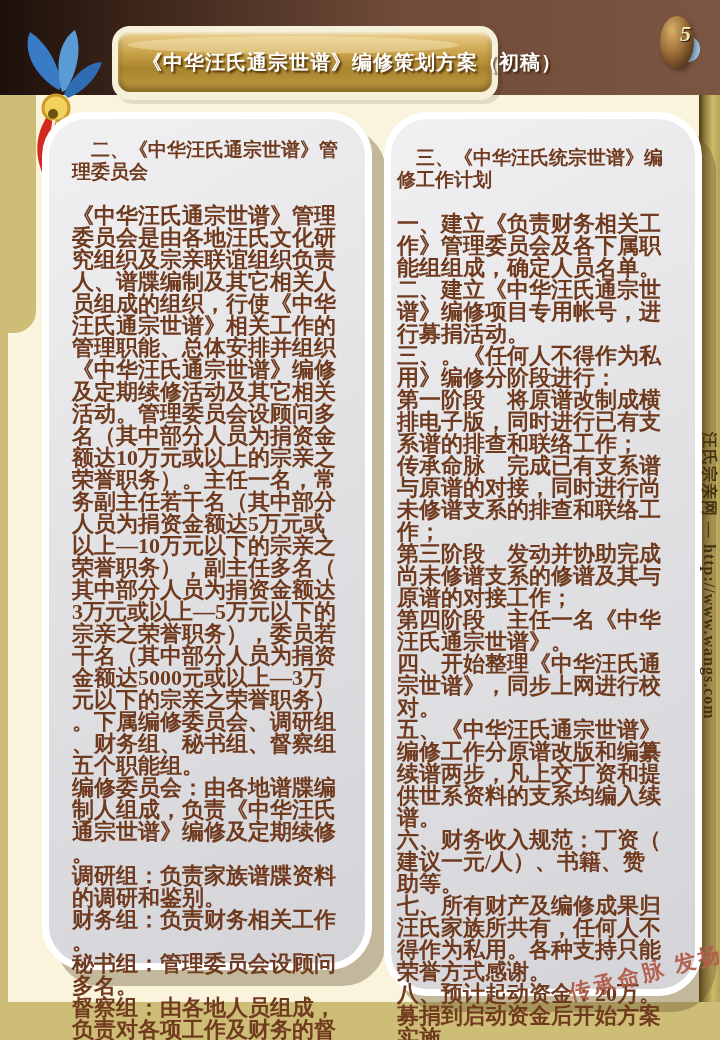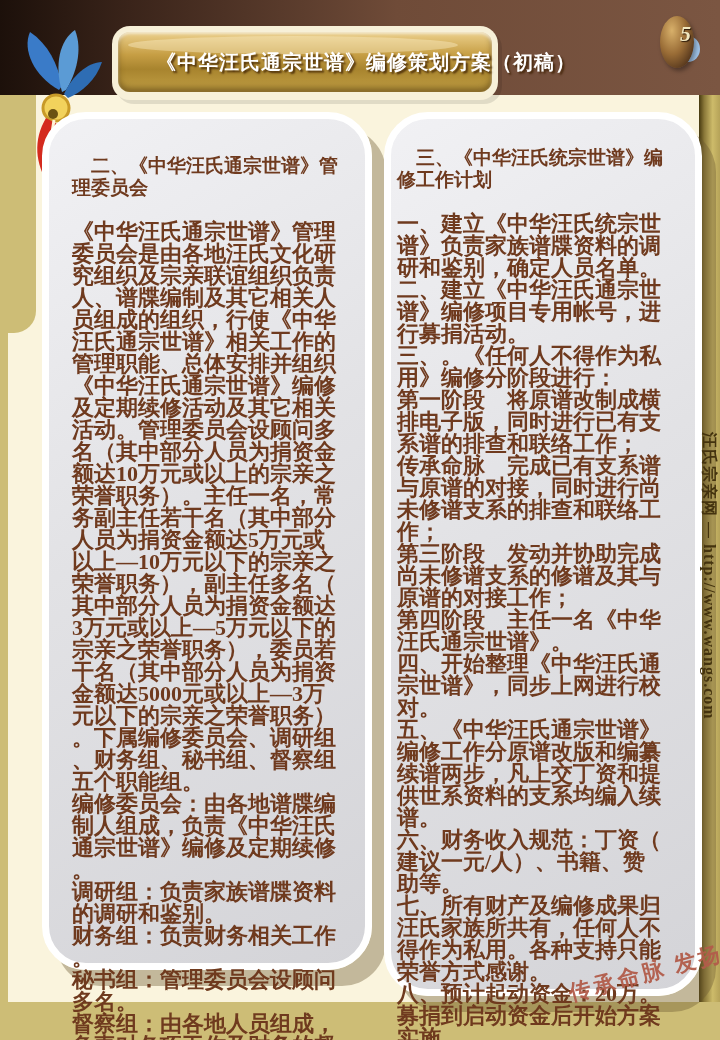--- a/index.html
+++ b/index.html
@@ -44,21 +44,21 @@
     position:absolute;left:118px;top:32px;width:374px;height:60px;
     border-radius:12px;
     background:linear-gradient(180deg,#ecd08c 0%,#c69e44 38%,#a8842e 62%,#c2a045 100%);
     box-shadow:inset 0 2px 3px rgba(255,255,255,0.6), inset 0 -4px 6px rgba(70,45,5,0.55);
   }
   .banner::before{
     content:"";position:absolute;left:10px;top:4px;width:330px;height:18px;
     border-radius:50%;background:rgba(255,244,210,0.38);
   }
   .banner-title{
-    position:relative;display:block;line-height:60px;padding-left:38px;
+    position:relative;display:block;line-height:60px;padding-left:24px;
     font-size:20px;font-weight:700;color:#ffffff;letter-spacing:1px;
     text-shadow:2px 2px 2px rgba(60,30,0,0.85);white-space:nowrap;
   }
   
   .blue-blob{
     position:absolute;left:676px;top:36px;width:24px;height:26px;border-radius:50%;
     background:#9fc3e8;
   }
   .page-oval{
     position:absolute;left:660px;top:16px;width:34px;height:52px;border-radius:50%;
@@ -73,21 +73,21 @@
   
   .logo{position:absolute;left:4px;top:28px;width:100px;height:172px;}
   
   .panel{
     position:absolute;top:112px;
     background:linear-gradient(150deg,#f1f1f4 0%,#e2e2e5 45%,#d4d4d8 100%);
     border:7px solid #ffffff;border-radius:44px;
     box-shadow:14px 16px 0 rgba(105,88,48,0.38);
     box-sizing:border-box;
   }
-  .panel.left{left:42px;width:330px;height:858px;padding:36px 23px;}
+  .panel.left{left:42px;width:330px;height:858px;padding:20px 23px;}
   .panel.right{left:384px;width:318px;height:884px;padding:28px 6px;}
   .panel-heading{
     width:270px;margin:0 0 22px 0;
     font-size:19px;line-height:22px;font-weight:700;color:#6f3a1e;
     line-break:anywhere;word-break:break-all;
   }
   .panel-text{width:270px;}
   .panel-text p{
     margin:0;font-size:22px;line-height:22px;font-weight:700;color:#6f3a1e;
     line-break:anywhere;word-break:break-all;
@@ -137,21 +137,21 @@
       <p>调研组：负责家族谱牒资料的调研和鉴别。</p>
       <p>财务组：负责财务相关工作。</p>
       <p>秘书组：管理委员会设顾问多名。</p>
       <p>督察组：由各地人员组成，负责对各项工作及财务的督察。</p>
     </div>
 </div>
 
 <div class="panel right">
   <div class="panel-heading">　三、《中华汪氏统宗世谱》编修工作计划</div>
   <div class="panel-text">
-      <p>一、建立《中华汪氏统宗世谱》负责家族谱牒资料的调研和鉴别，确定人员名单。</p>
+      <p>一、建立《负责财务相关工作》管理委员会及各下属职能组组成，确定人员名单。</p>
       <p>二、建立《中华汪氏通宗世谱》编修项目专用帐号，进行募捐活动。</p>
       <p>三、。《任何人不得作为私用》编修分阶段进行：</p>
       <p>第一阶段　将原谱改制成横排电子版，同时进行已有支系谱的排查和联络工作；</p>
       <p>传承命脉　完成已有支系谱与原谱的对接，同时进行尚未修谱支系的排查和联络工作；</p>
       <p>第三阶段　发动并协助完成尚未修谱支系的修谱及其与原谱的对接工作；</p>
       <p>第四阶段　主任一名《中华汪氏通宗世谱》。</p>
       <p>四、开始整理《中华汪氏通宗世谱》，同步上网进行校对。</p>
       <p>五、《中华汪氏通宗世谱》编修工作分原谱改版和编纂续谱两步，凡上交丁资和提供世系资料的支系均编入续谱。</p>
       <p>六、财务收入规范：丁资（建议一元/人）、书籍、赞助等。</p>
       <p>七、所有财产及编修成果归汪氏家族所共有，任何人不得作为私用。各种支持只能荣誉方式感谢。</p>

